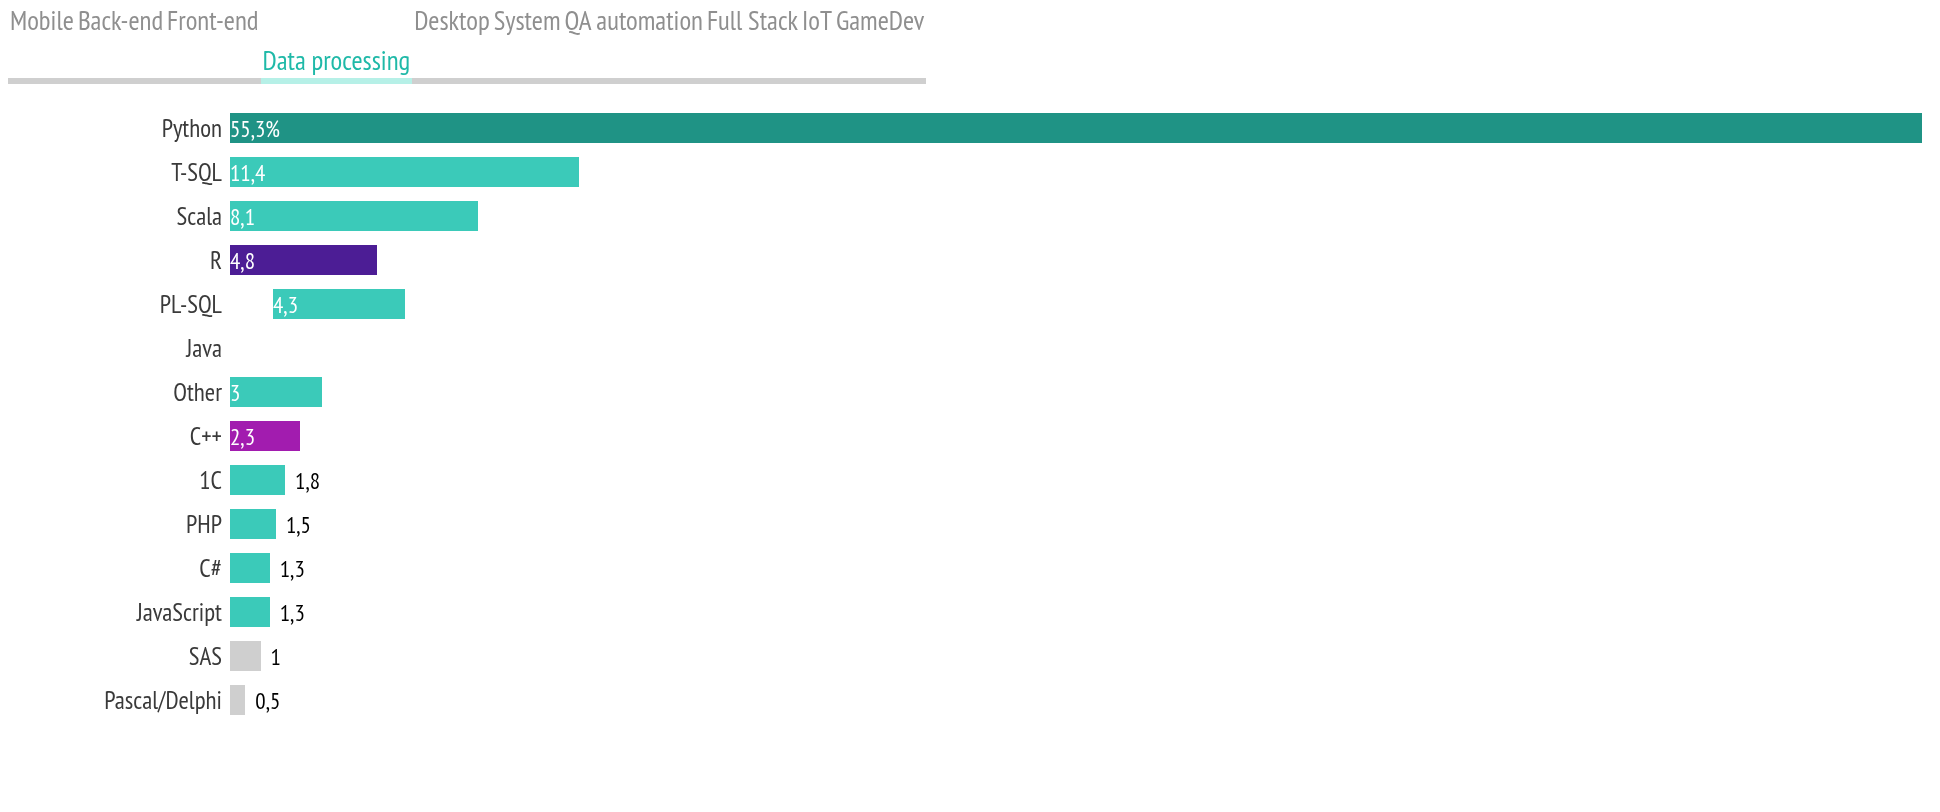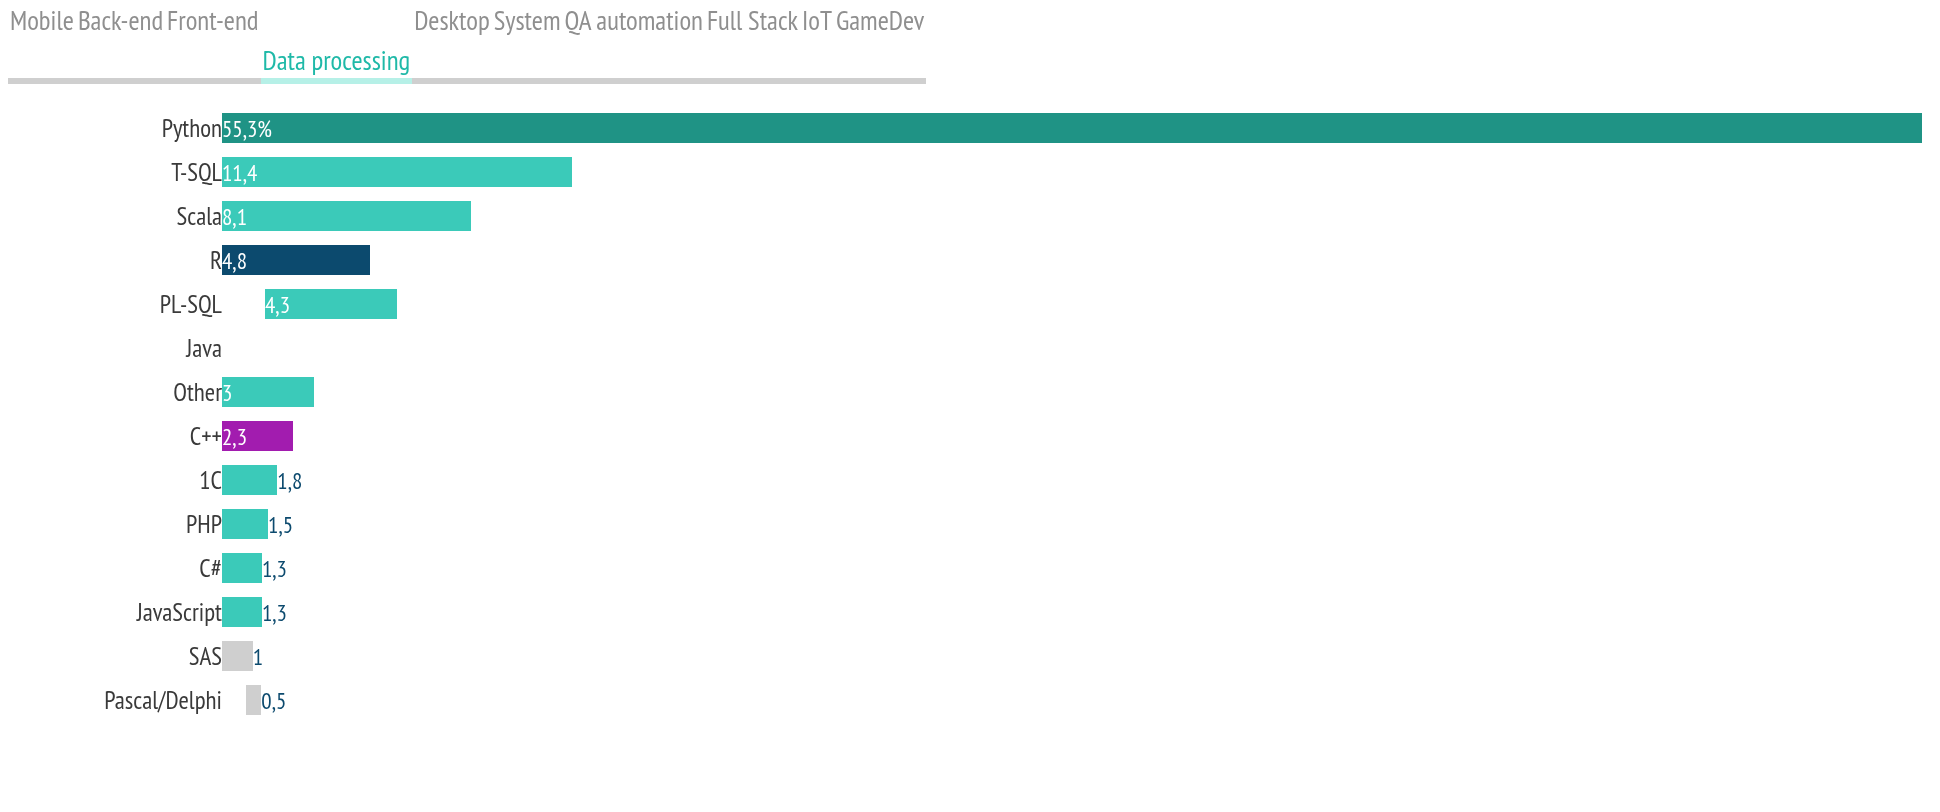--- a/index.html
+++ b/index.html
@@ -35,21 +35,21 @@
     padding: 22px 18px 0 0;
   }
   .row {
     display: flex;
     align-items: center;
     height: 44px;
   }
   .label {
     width: 222px;
     text-align: right;
-    padding-right: 0;
+    padding-right: 8px;
     font-size: 25px;
     color: #3a3a3a;
     white-space: nowrap;
   }
   .track {
     position: relative;
     flex: 1;
     height: 34px;
   }
   .bar {
@@ -61,24 +61,24 @@
     align-items: center;
   }
   .bar-value {
     font-size: 23px;
     white-space: nowrap;
   }
   .bar-value.inside {
     color: #ffffff;
   }
   .bar-value.outside {
-    color: #0c4a6e;
+    color: #000000;
     position: absolute;
     left: 100%;
-    padding-left: 0;
+    padding-left: 10px;
   }
 </style>
 </head>
 <body>
 
 <div class="tabs">
     <div class="tab">Mobile</div>
     <div class="tab">Back-end</div>
     <div class="tab">Front-end</div>
     <div class="tab active">Data processing</div>
@@ -110,21 +110,21 @@
       <div class="label">Scala</div>
       <div class="track">
         <div class="bar" style="width: 14.6474%; background: rgb(59, 202, 185);">
           <span class="bar-value inside">8,1</span>
         </div>
       </div>
     </div>
     <div class="row">
       <div class="label">R</div>
       <div class="track">
-        <div class="bar" style="width: 8.67993%; background: #0c4a6e;">
+        <div class="bar" style="width: 8.67993%; background: #4c1d95;">
           <span class="bar-value inside">4,8</span>
         </div>
       </div>
     </div>
     <div class="row">
       <div class="label">PL-SQL</div>
       <div class="track">
         <div class="bar" style="width: 7.77577%; background: rgb(59, 202, 185); margin-left: 43px;">
           <span class="bar-value inside">4,3</span>
         </div>
@@ -185,18 +185,18 @@
       <div class="label">SAS</div>
       <div class="track">
         <div class="bar" style="width: 1.80832%; background: rgb(207, 207, 207);">
           <span class="bar-value outside">1</span>
         </div>
       </div>
     </div>
     <div class="row">
       <div class="label">Pascal/Delphi</div>
       <div class="track">
-        <div class="bar" style="width: 0.904159%; background: rgb(207, 207, 207); margin-left: 24px;">
+        <div class="bar" style="width: 0.904159%; background: rgb(207, 207, 207);">
           <span class="bar-value outside">0,5</span>
         </div>
       </div>
     </div>
   </div>
 
 </body></html>

